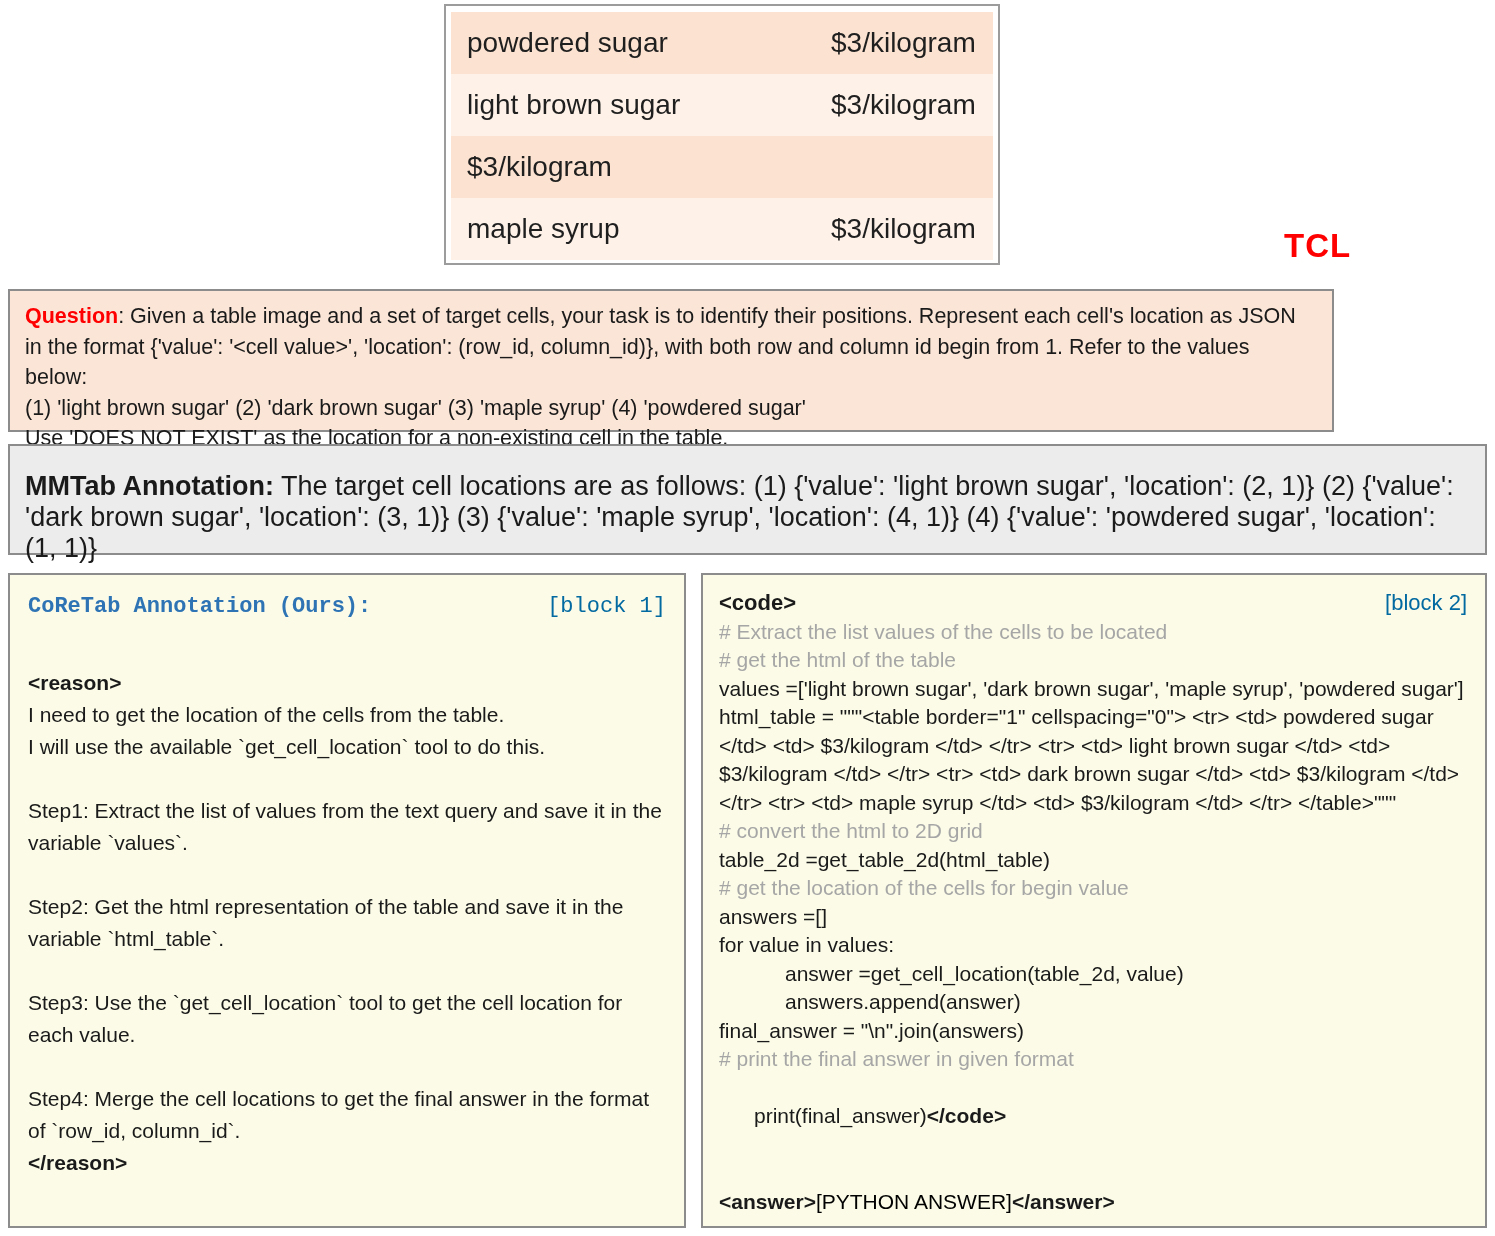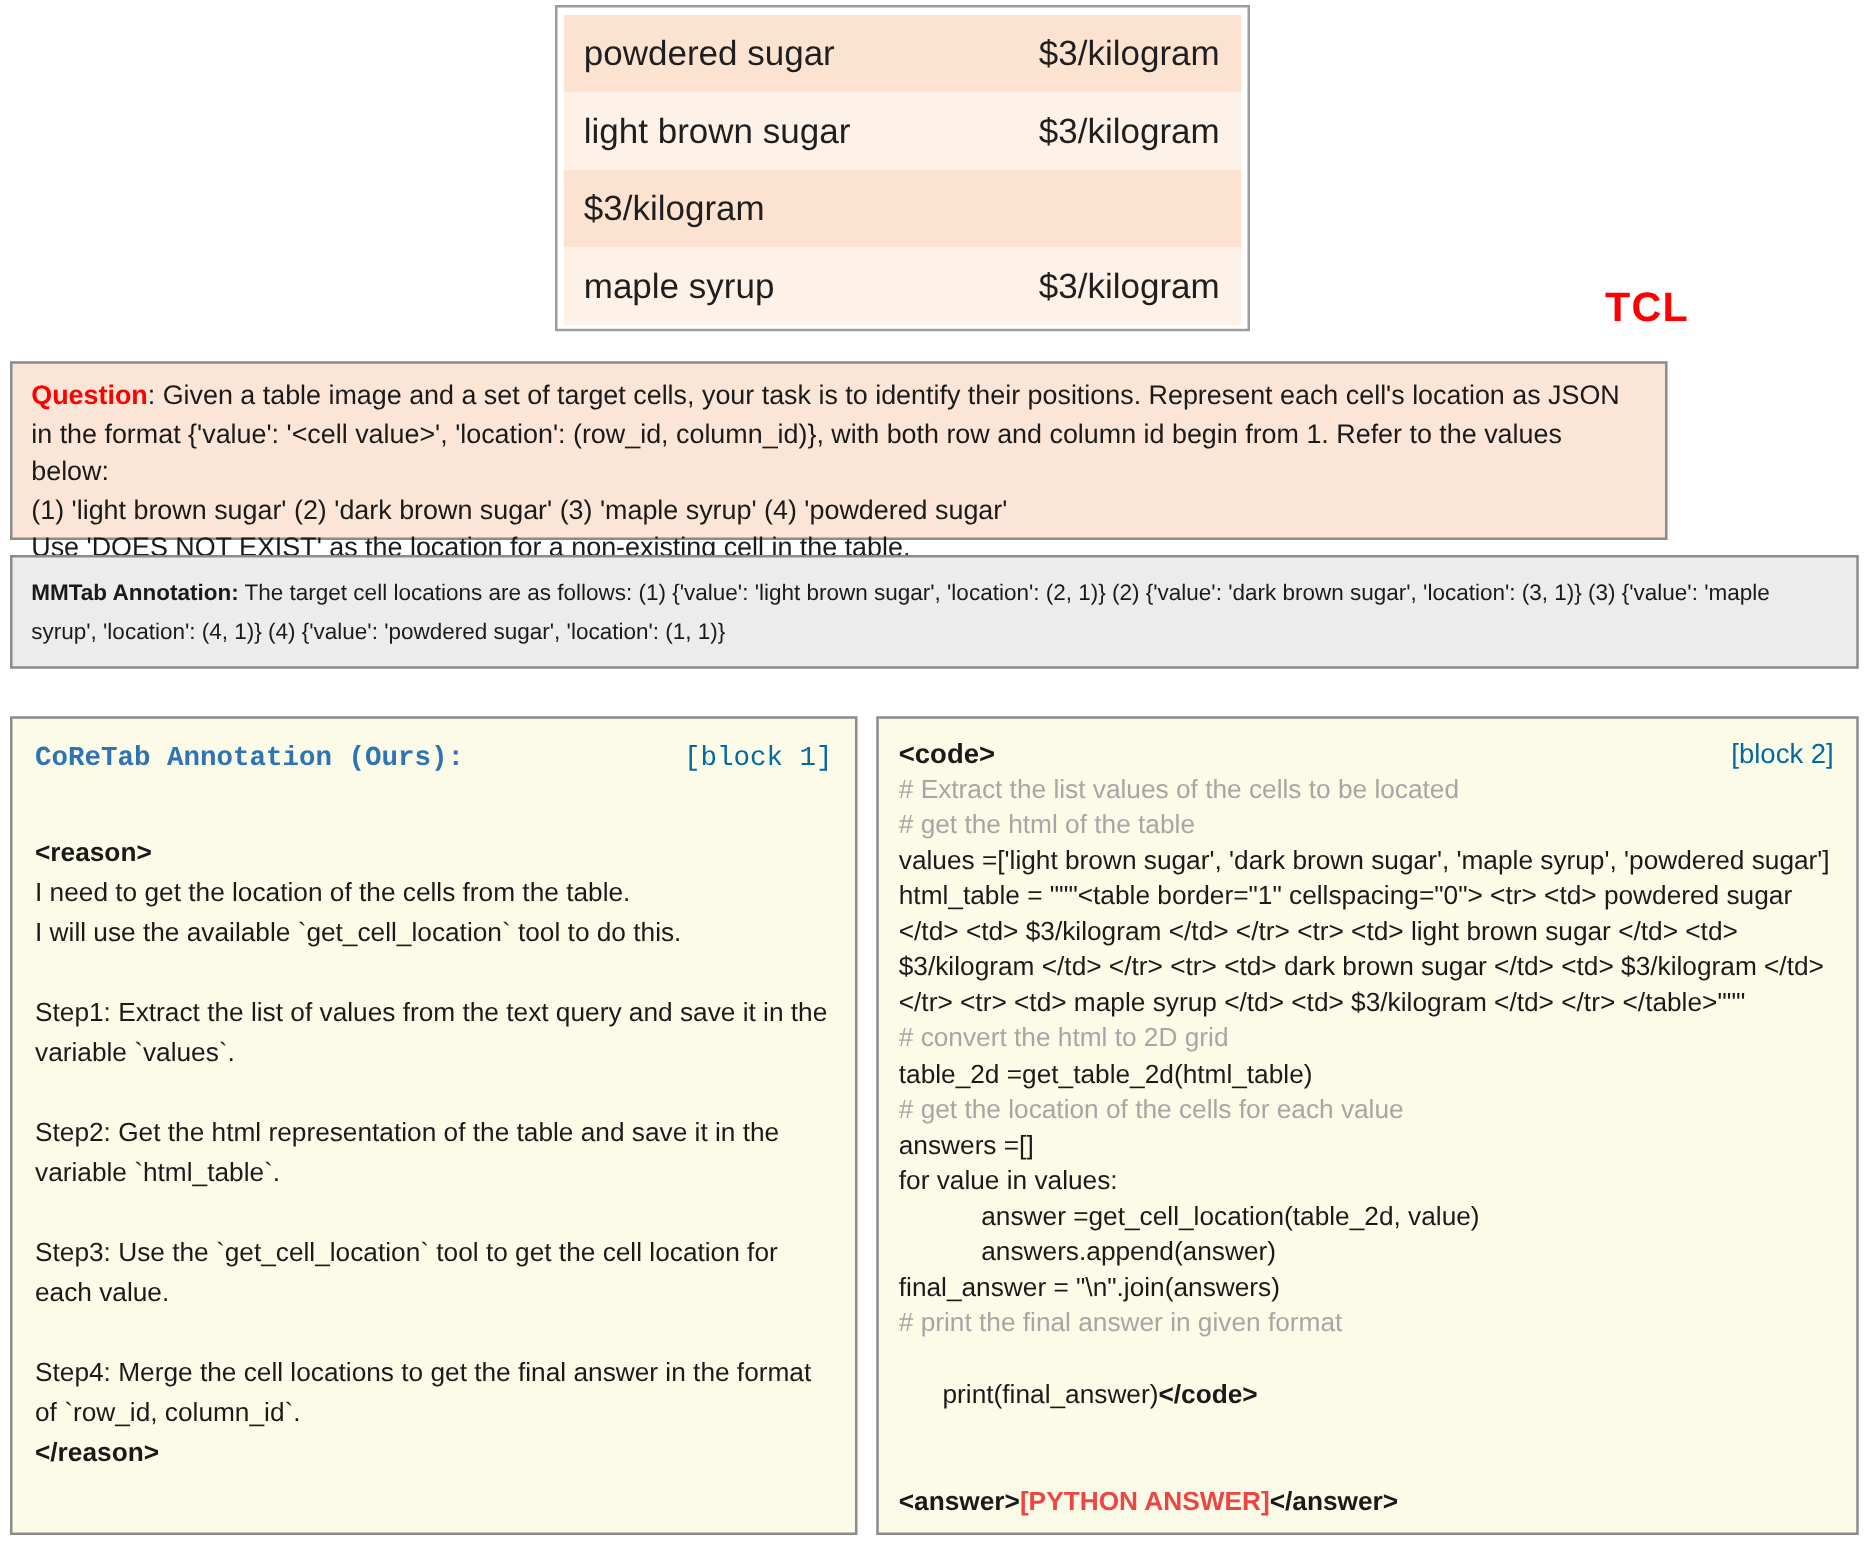--- a/index.html
+++ b/index.html
@@ -26,22 +26,22 @@
   
   .box { position:absolute; box-sizing:border-box; border:2px solid #8c8c8c; }
 
   .question-box {
     left:8px; top:289px; width:1326px; height:143px;
     background:#fbe5d6; padding:10px 15px; font-size:21.5px; line-height:30.5px;
   }
   .q-label { color:#ff0000; font-weight:bold; }
 
   .mmtab-box {
-    left:8px; top:444px; width:1479px; height:91px;
-    background:#ececec; padding:13px 15px; font-size:18px; line-height:31px;
+    left:8px; top:444px; width:1479px; height:111px;
+    background:#ececec; padding:25px 15px; font-size:27px; line-height:31px;
   }
   .mm-label { font-weight:bold; }
 
   .coretab-box {
     left:8px; top:573px; width:678px; height:655px;
     background:#fbfbe7; padding:16px 18px; font-size:21px; line-height:32px; overflow:hidden;
   }
   .box-header { display:flex; justify-content:space-between; align-items:flex-start; }
   .coretab-box .box-header { margin-bottom:44px;font-family:Liberation Mono, monospace; }
   .coretab-title { color:#2e74b5; font-weight:bold; font-size:22px; }
@@ -53,21 +53,21 @@
   .code-box {
     left:701px; top:573px; width:786px; height:655px;
     background:#fbfbe7; padding:14px 18px 14px 16px; font-size:21px; line-height:28.5px; overflow:hidden;
   }
   .code-open { font-weight:bold; font-size:22px; }
   .c { white-space:pre-wrap; word-break:break-word; }
   .c.comment { color:#a6a6a6; }
   .c.indent { padding-left:66px; }
   .tag-inline { font-weight:bold; }
   .answer-line { margin-top:29px; }
-  .gray-inline { color:#ef4444;font-weight:bold; }
+  .gray-inline { color:#000000; }
 </style>
 </head>
 <body>
 
 <div class="page">
 
   <div class="table-card">
     <div class="t-row odd">
       <span>powdered sugar</span>
       <span>$3/kilogram</span>
@@ -120,21 +120,21 @@
     <div class="box-header">
       <span class="code-open">&lt;code&gt;</span>
       <span class="block-label">[block 2]</span>
     </div>
     <div class="c comment"># Extract the list values of the cells to be located</div>
     <div class="c comment"># get the html of the table</div>
     <div class="c">values =['light brown sugar', 'dark brown sugar', 'maple syrup', 'powdered sugar']</div>
     <div class="c">html_table = """&lt;table border="1" cellspacing="0"&gt; &lt;tr&gt; &lt;td&gt; powdered sugar &lt;/td&gt; &lt;td&gt; $3/kilogram &lt;/td&gt; &lt;/tr&gt; &lt;tr&gt; &lt;td&gt; light brown sugar &lt;/td&gt; &lt;td&gt; $3/kilogram &lt;/td&gt; &lt;/tr&gt; &lt;tr&gt; &lt;td&gt; dark brown sugar &lt;/td&gt; &lt;td&gt; $3/kilogram &lt;/td&gt; &lt;/tr&gt; &lt;tr&gt; &lt;td&gt; maple syrup &lt;/td&gt; &lt;td&gt; $3/kilogram &lt;/td&gt; &lt;/tr&gt; &lt;/table&gt;"""</div>
     <div class="c comment"># convert the html to 2D grid</div>
     <div class="c">table_2d =get_table_2d(html_table)</div>
-    <div class="c comment"># get the location of the cells for each value</div>
+    <div class="c comment"># get the location of the cells for begin value</div>
     <div class="c">answers =[]</div>
     <div class="c">for value in values:</div>
     <div class="c indent">answer =get_cell_location(table_2d, value)</div>
     <div class="c indent">answers.append(answer)</div>
     <div class="c">final_answer = "\n".join(answers)</div>
     <div class="c comment"># print the final answer in given format</div>
     <div class="c">
       <span>print(final_answer)</span><span class="tag-inline">&lt;/code&gt;</span>
     </div>
     <div class="answer-line">

